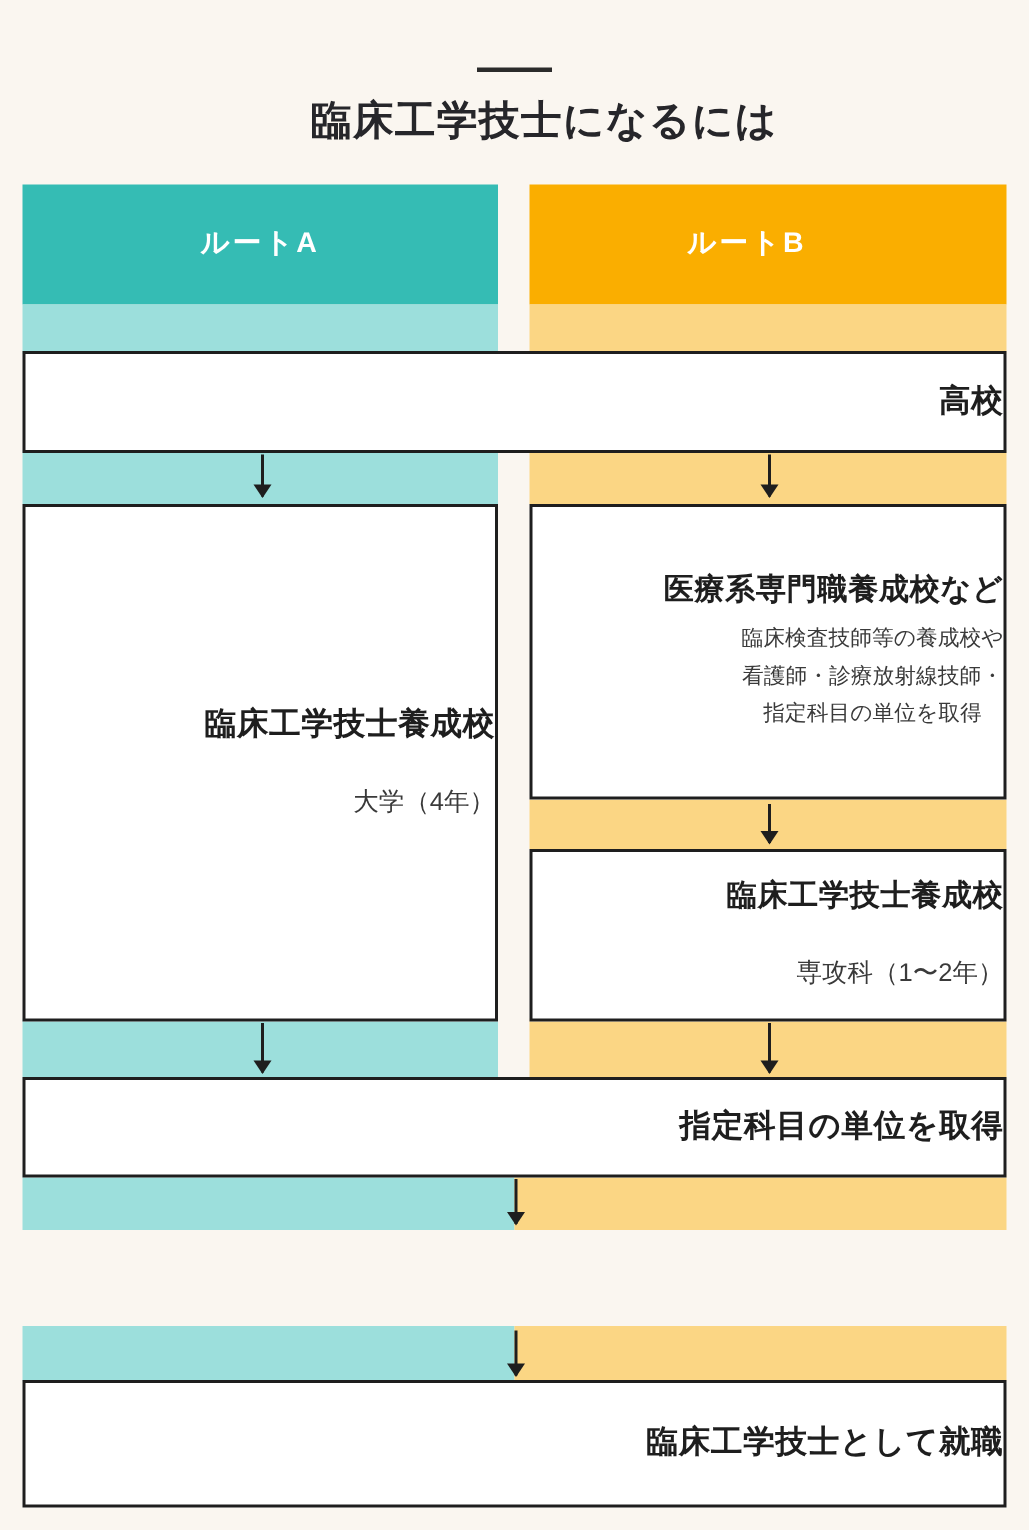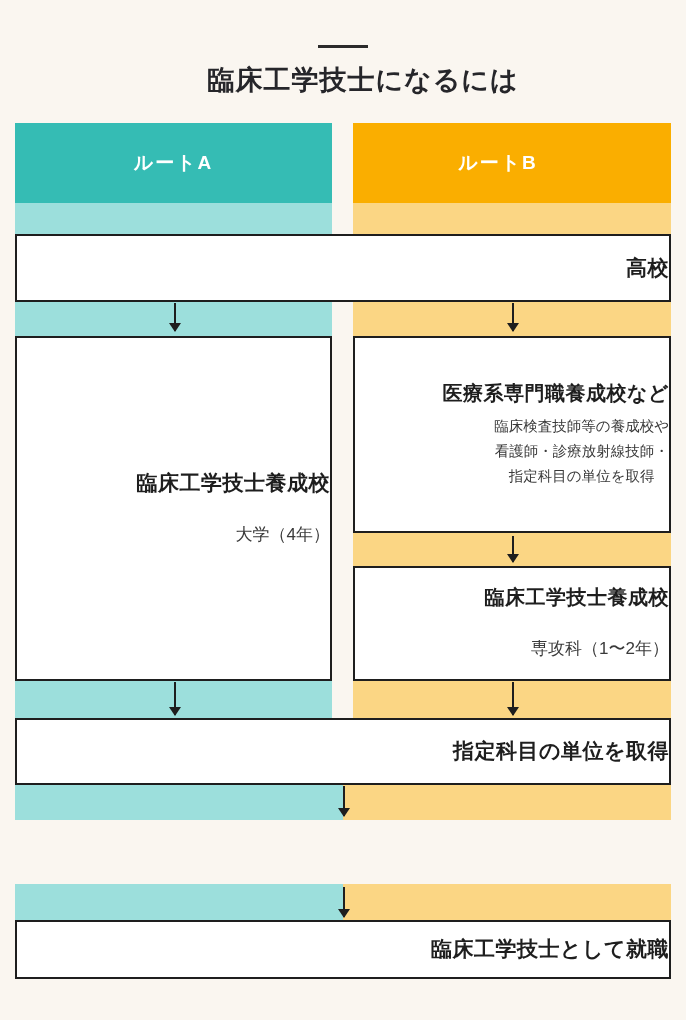--- a/index.html
+++ b/index.html
@@ -182,17 +182,17 @@
 
   <div class="box" style="left:15px; top:718px; width:656px; height:67px;">
     <div class="box-title">指定科目の単位を取得</div>
   </div>
 
   <div class="arrow" style="left:343px; top:786px; height:30px;"></div>
 
 
   <div class="arrow" style="left:343px; top:887px; height:30px;"></div>
 
-  <div class="box" style="left:15px; top:920px; width:656px; height:59px;">
+  <div class="box" style="left:15px; top:920px; width:656px; height:85px;">
     <div class="box-title">臨床工学技士として就職</div>
   </div>
 
 </div>
 
 </body></html>

